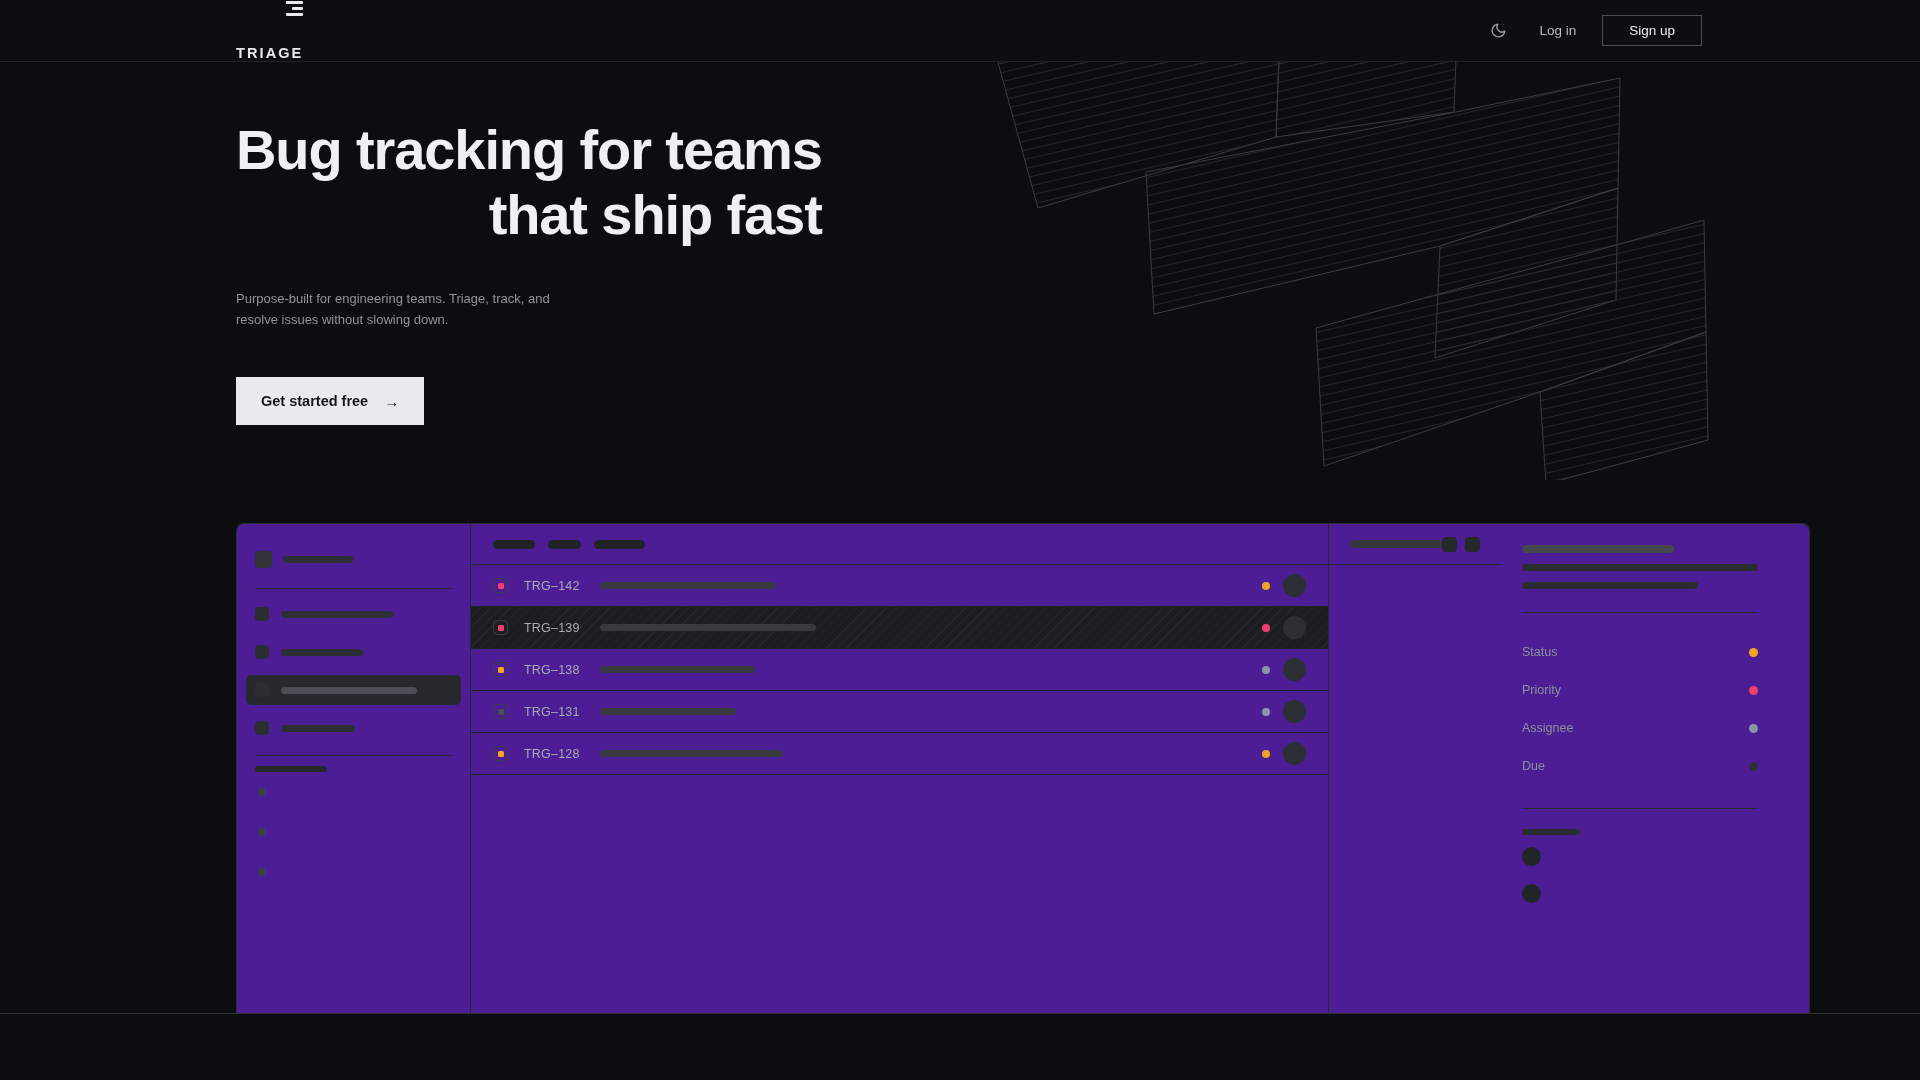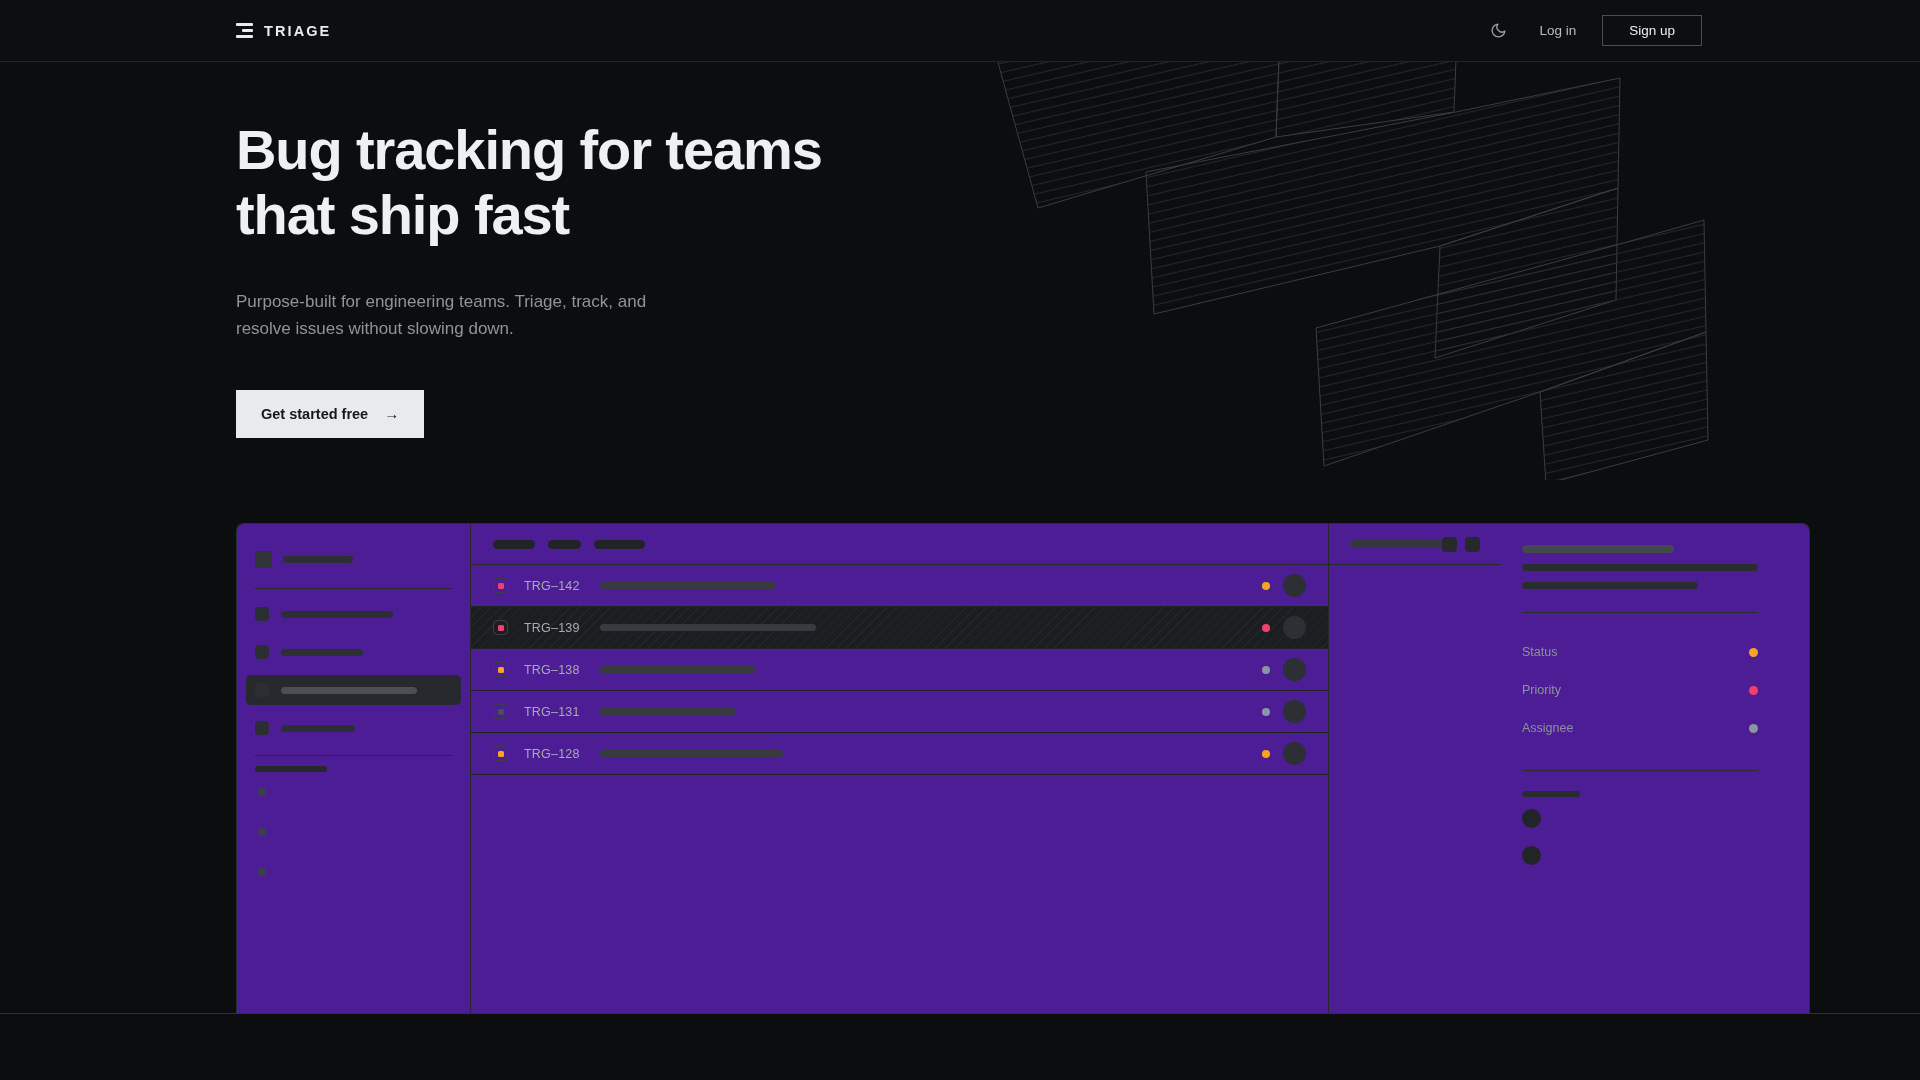--- a/index.html
+++ b/index.html
@@ -31,22 +31,23 @@
     display: flex;
     align-items: center;
     border-bottom: 1px solid #212325;
     background: #0d0e10;
     z-index: 30;
   }
   .brand {
     position: absolute;
     left: 236px;
     display: flex;
-    align-items: flex-start;
-    gap: 11px;
+    align-items: flex-end;
+    gap: 29px;
+    flex-direction: column;
   }
   .logo-mark {
     display: flex;
     flex-direction: column;
     gap: 3px;
     width: 17px;
   }
   .logo-mark i { display: block; height: 3px; background: #e9eaec; border-radius: 1px; }
   .logo-mark i:nth-child(1) { width: 17px; }
   .logo-mark i:nth-child(2) { width: 11px; align-self: flex-end; }
@@ -104,24 +105,25 @@
     top: 118px;
     z-index: 10;
   }
   .hero h1 {
     font-size: 56px;
     line-height: 1.16;
     font-weight: 700;
     color: #eef0f2;
     letter-spacing: -1.1px;
     white-space: pre-line;
+    text-align: right;
   }
   .hero p {
     margin-top: 40px;
-    font-size: 17px;
+    font-size: 13px;
     line-height: 1.62;
     color: #8f949a;
     white-space: pre-line;
   }
   .cta {
     margin-top: 47px;
     display: inline-flex;
     align-items: center;
     gap: 16px;
     background: #e8eaec;
@@ -439,20 +441,24 @@
               <span class="meta-dot" style="background:#f5a524"></span>
             </div>
             <div class="meta-row">
               <span class="meta-label">Priority</span>
               <span class="meta-dot" style="background:#f43f6e"></span>
             </div>
             <div class="meta-row">
               <span class="meta-label">Assignee</span>
               <span class="meta-dot" style="background:#8a95a5"></span>
             </div>
+            <div class="meta-row">
+              <span class="meta-label">Due</span>
+              <span class="meta-dot" style="background:#2e3135"></span>
+            </div>
           </div>
         <div class="d-div"></div>
         <div class="d-label2"></div>
         <div id="d-avatars">
             <div class="d-avatar"></div>
             <div class="d-avatar"></div>
           </div>
       </div>
     </div>
   </div>

